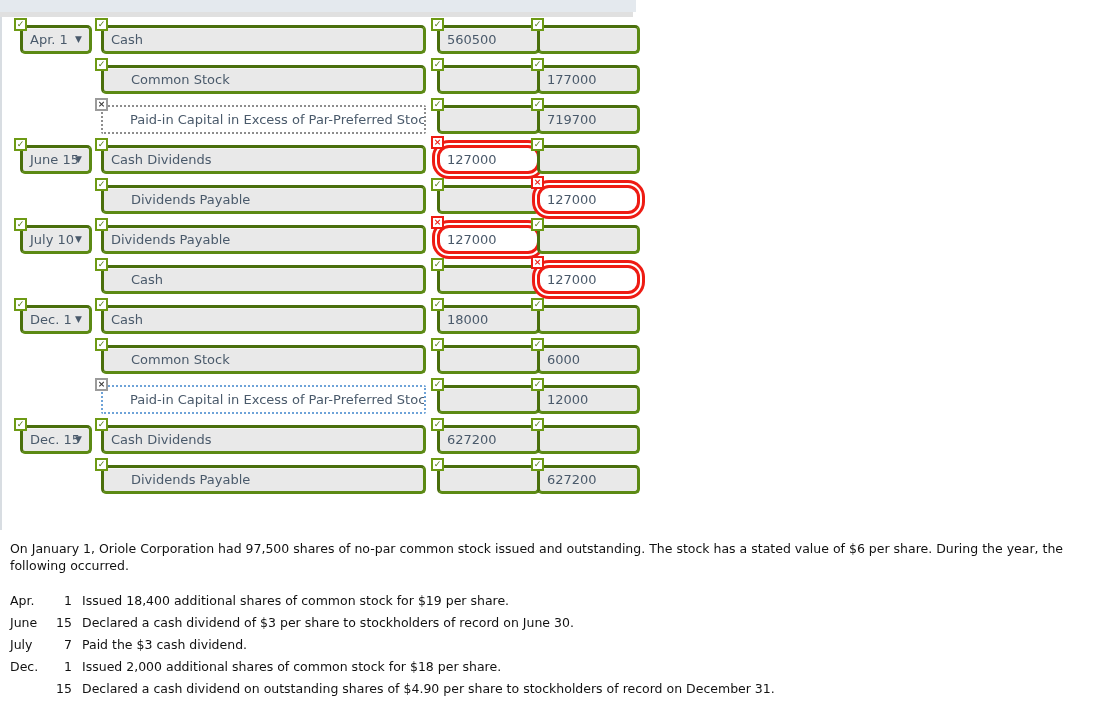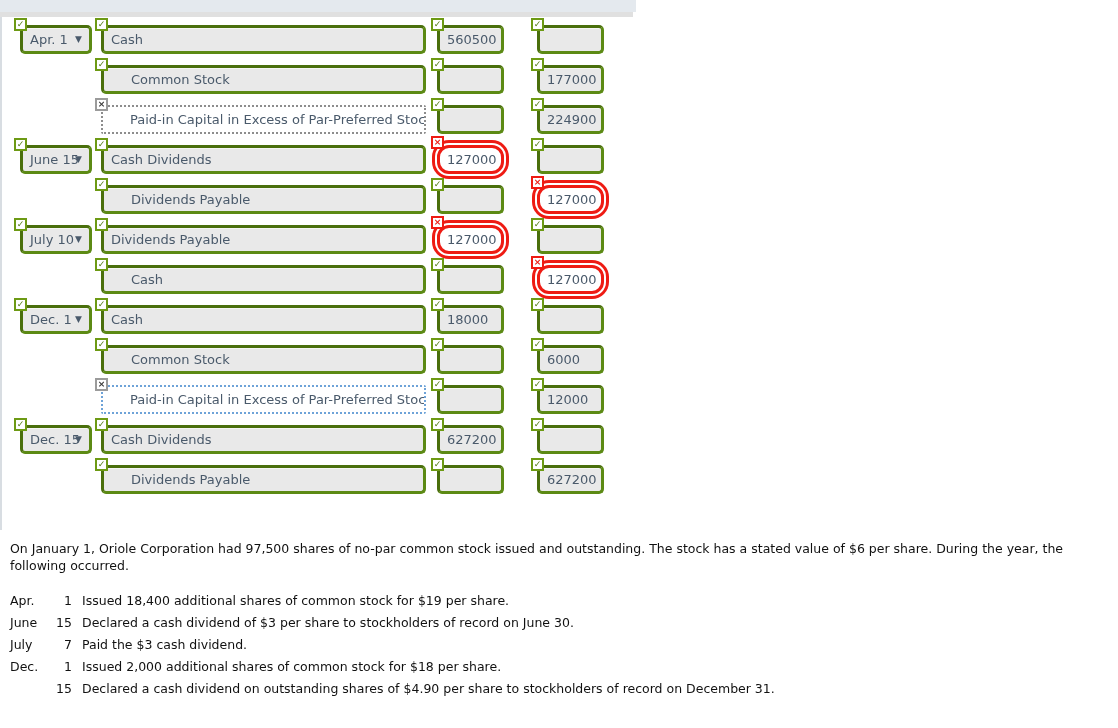--- a/index.html
+++ b/index.html
@@ -94,22 +94,21 @@
 
   
   .fld.acct {
     left: 99px;
     width: 325px;
   }
   .fld.acct.indent { text-indent: 20px; }
 
   
   .fld.amt {
-    width: 67px;
-    text-align: right;
+    width: 103px;
     padding-right: 24px;
   }
   .fld.debit  { left: 435px; }
   .fld.credit { left: 535px; }
 
   
   .fld.err {
     background: #ffffff;
     border: 3px solid #ee1b13;
     box-shadow: 0 0 0 2px #ffffff, 0 0 0 5px #ee1b13;
@@ -219,21 +218,21 @@
       <div class="fld amt debit dark-edge"></div>
       <span class="badge b-credit ok"></span>
       <div class="fld amt credit dark-edge">177000</div>
     </div>
     <div class="jrow" style="top:82px; width:660px;">
       <span class="badge b-acct gray"></span>
       <div class="fld acct indent dotted">Paid-in Capital in Excess of Par-Preferred Stock</div>
       <span class="badge b-debit ok"></span>
       <div class="fld amt debit dark-edge"></div>
       <span class="badge b-credit ok"></span>
-      <div class="fld amt credit dark-edge">224900</div>
+      <div class="fld amt credit dark-edge">719700</div>
     </div>
     <div class="jrow" style="top:122px; width:660px;">
       <span class="badge b-sel ok"></span>
       <div class="fld sel dark-edge"><span class="seltext">June 15</span><span class="caret">▼</span></div>
       <span class="badge b-acct ok"></span>
       <div class="fld acct dark-edge">Cash Dividends</div>
       <span class="badge b-debit bad err-pos"></span>
       <div class="fld amt debit err">127000</div>
       <span class="badge b-credit ok"></span>
       <div class="fld amt credit dark-edge"></div>

